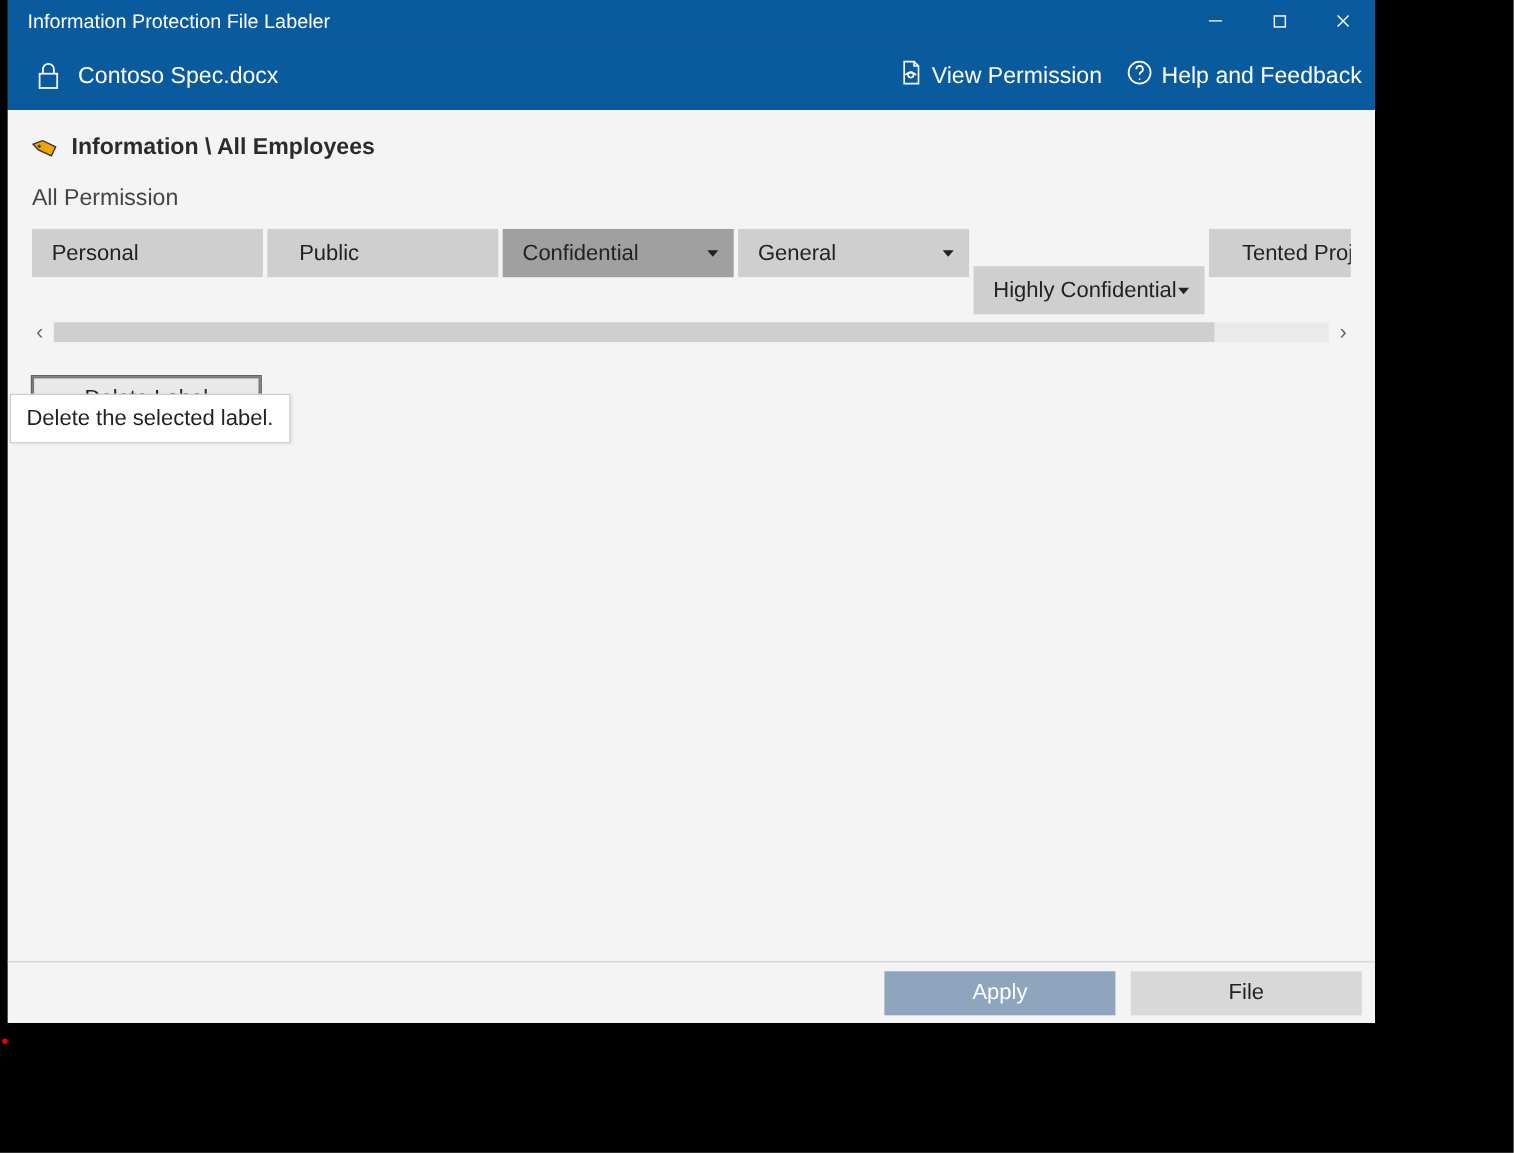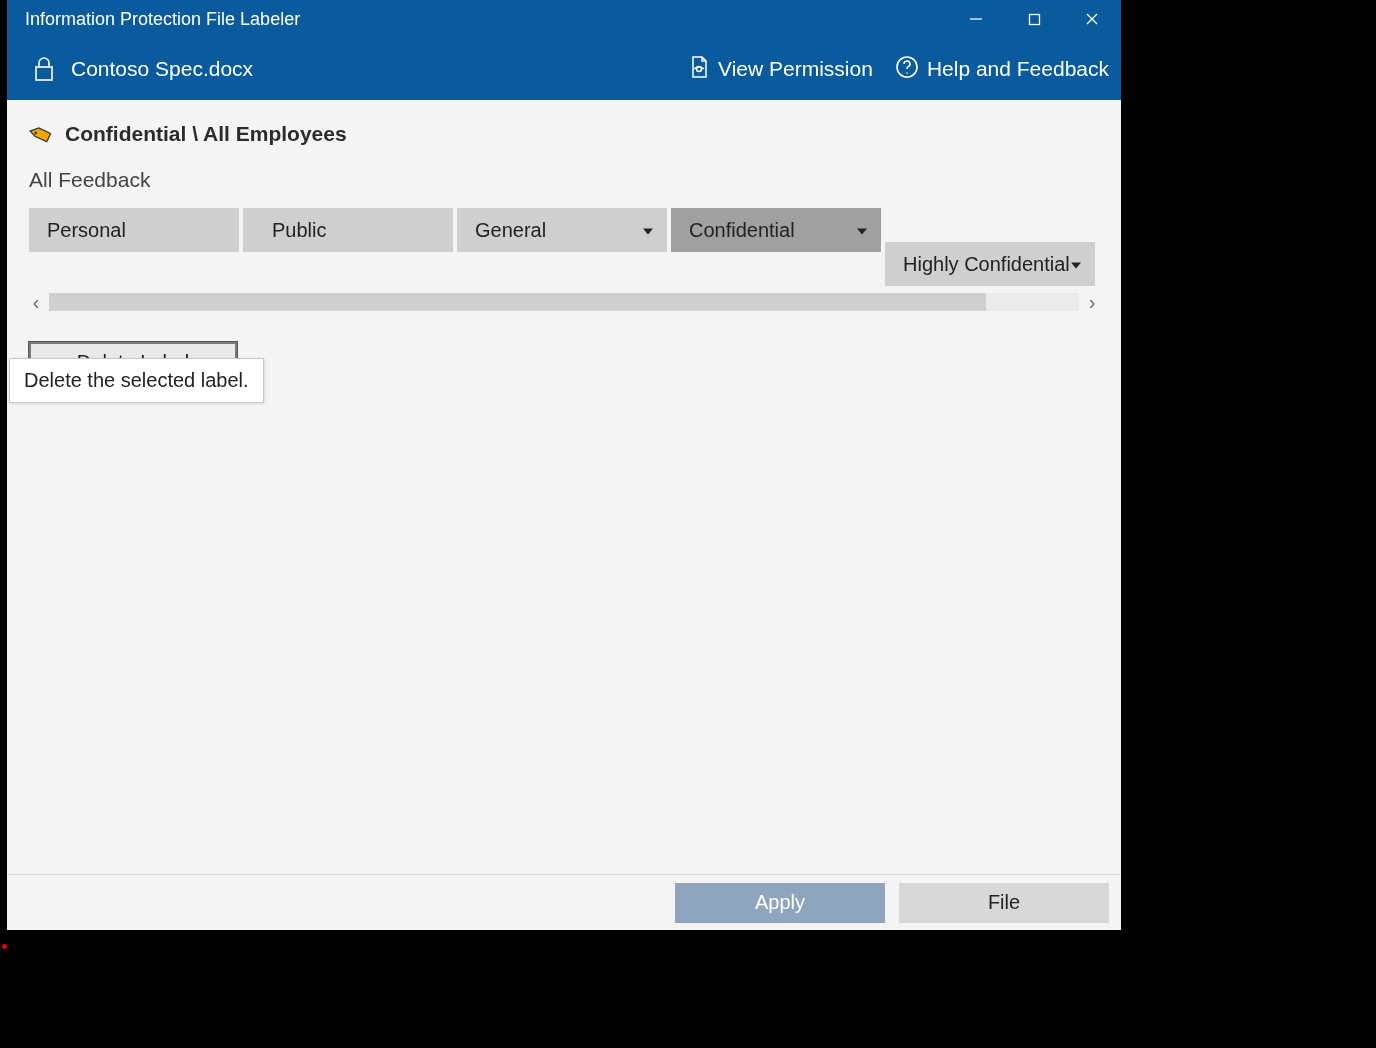--- a/index.html
+++ b/index.html
@@ -11,21 +11,21 @@
     body {
       background: #000;
       width: 1376px;
       height: 1048px;
       overflow: hidden;
     }
     .window {
       position: absolute;
       left: 7px;
       top: 0;
-      width: 1114px;
+      width: 1243px;
       height: 930px;
       background: #14532d;
       display: flex;
       flex-direction: column;
     }
     .titlebar {
       height: 38px;
       background: #0a5a9e;
       color: #fff;
       display: flex;
@@ -291,49 +291,49 @@
 
   <div class="content">
 
     <div class="label-path-row">
       <span class="tag-icon">
         <svg width="26" height="26" viewBox="0 0 26 26">
           <path d="M3 6 L13 6 L23 16 L16 23 L6 13 Z" fill="#f0a500" stroke="#333" stroke-width="1.3" transform="rotate(-20 13 13)"></path>
           <circle cx="8" cy="10" r="1.5" fill="#333" transform="rotate(-20 13 13)"></circle>
         </svg>
       </span>
-      <span class="label-path">Confidential \ All Employees</span>
-    </div>
-
-    <div class="sublabel">All Feedback</div>
+      <span class="label-path">Information \ All Employees</span>
+    </div>
+
+    <div class="sublabel">All Permission</div>
 
     <div class="label-bar-wrap">
       <div class="label-bar">
         <div class="label-btn w1">
           <span>Personal</span>
         </div>
         <div class="label-btn w2">
           <span>Public</span>
+        </div>
+        <div class="label-btn w4 selected">
+          <span>Confidential</span>
+          <span class="dd">
+            <svg width="14" height="10" viewBox="0 0 14 10">
+                <path d="M2 2 L7 8 L12 2 Z" fill="#222"></path>
+              </svg>
+          </span>
         </div>
         <div class="label-btn w3">
           <span>General</span>
           <span class="dd">
             <svg width="14" height="10" viewBox="0 0 14 10">
                 <path d="M2 2 L7 8 L12 2 Z" fill="#222"></path>
               </svg>
           </span>
         </div>
-        <div class="label-btn w4 selected">
-          <span>Confidential</span>
-          <span class="dd">
-            <svg width="14" height="10" viewBox="0 0 14 10">
-                <path d="M2 2 L7 8 L12 2 Z" fill="#222"></path>
-              </svg>
-          </span>
-        </div>
         <div class="label-btn w5">
           <span>Highly Confidential</span>
           <span class="dd">
             <svg width="14" height="10" viewBox="0 0 14 10">
                 <path d="M2 2 L7 8 L12 2 Z" fill="#222"></path>
               </svg>
           </span>
         </div>
         <div class="label-btn w6" style="width:160px; justify-content:flex-start; padding-left:30px;">
           <span>Tented Projec</span>

